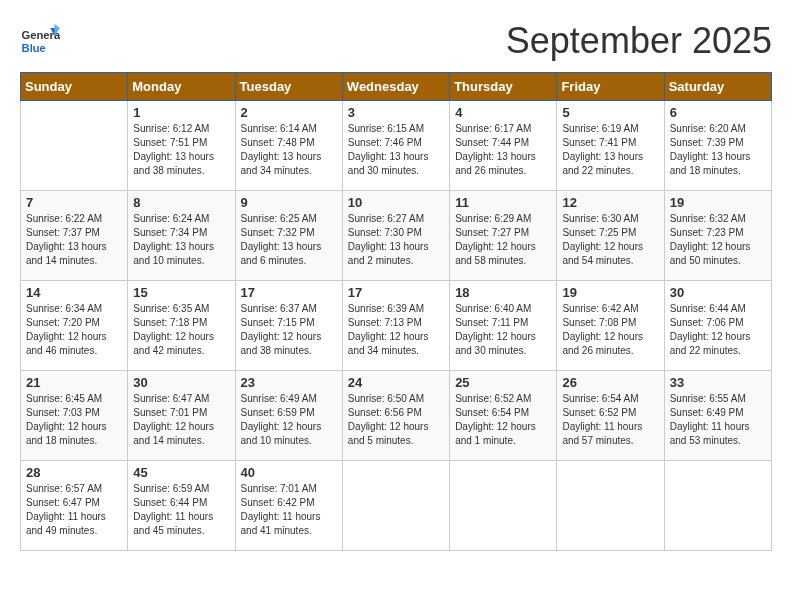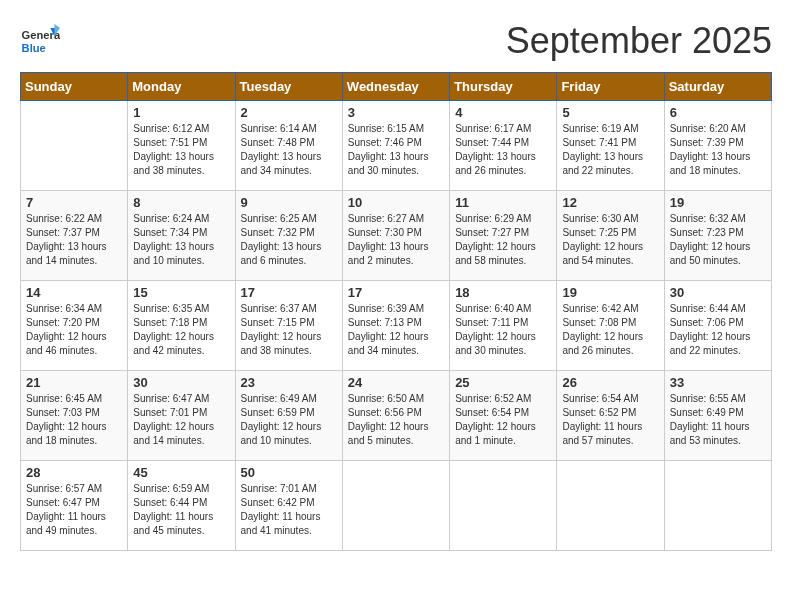--- a/index.html
+++ b/index.html
@@ -234,21 +234,21 @@
       <tr class="week-row">
         <td>
           <span class="day-number">28</span>
           <div class="day-info">Sunrise: 6:57 AM<br>Sunset: 6:47 PM<br>Daylight: 11 hours and 49 minutes.</div>
         </td>
         <td>
           <span class="day-number">45</span>
           <div class="day-info">Sunrise: 6:59 AM<br>Sunset: 6:44 PM<br>Daylight: 11 hours and 45 minutes.</div>
         </td>
         <td>
-          <span class="day-number">50</span>
+          <span class="day-number">40</span>
           <div class="day-info">Sunrise: 7:01 AM<br>Sunset: 6:42 PM<br>Daylight: 11 hours and 41 minutes.</div>
         </td>
         <td class="empty-cell"></td>
         <td class="empty-cell"></td>
         <td class="empty-cell"></td>
         <td class="empty-cell"></td>
       </tr>
     </tbody>
 </table>
 

